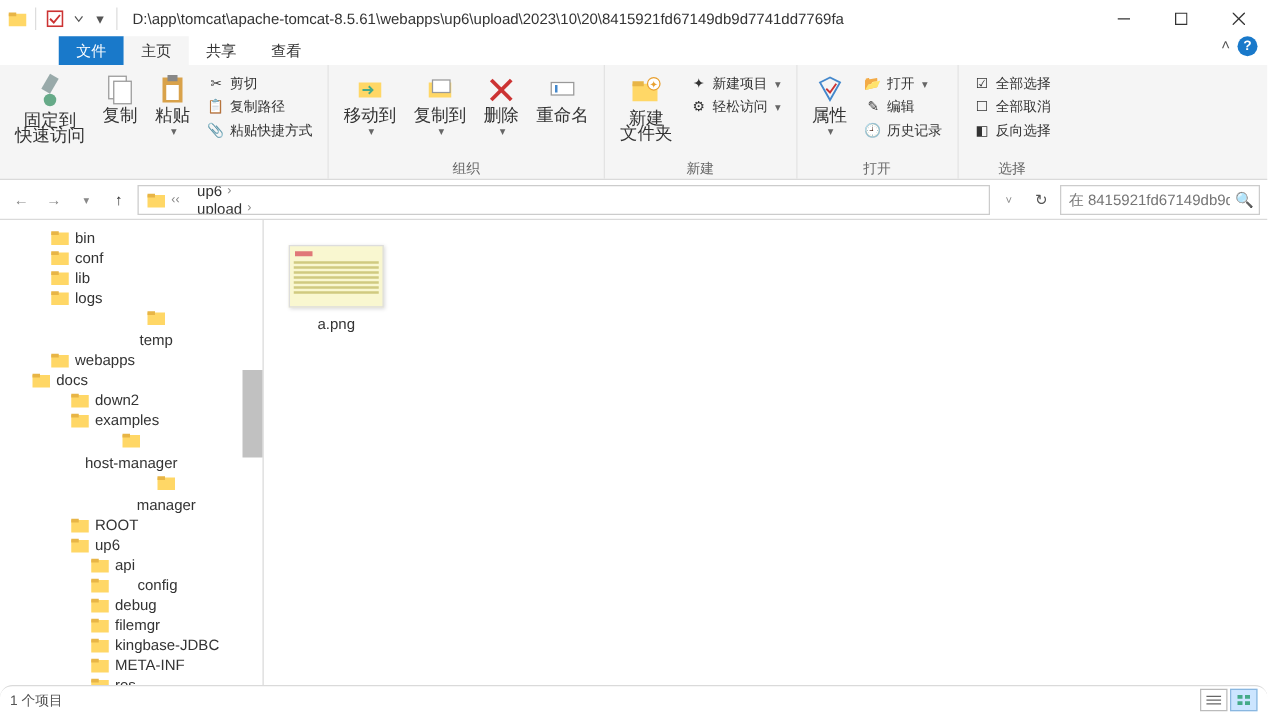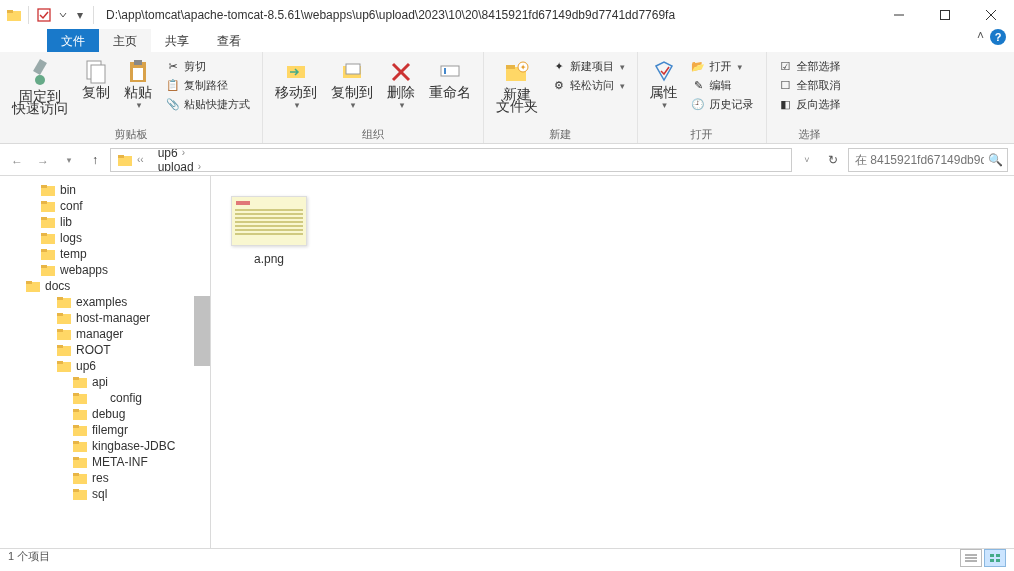--- a/index.html
+++ b/index.html
@@ -59,21 +59,21 @@
 .scroll-thumb{position:absolute;right:0;top:120px;width:16px;height:70px;background:#c1c1c1;}
 .content{flex:1;background:#fff;padding:20px;display:flex;align-items:flex-start;}
 .file-item{display:flex;flex-direction:column;align-items:center;gap:6px;}
 .thumb{width:76px;height:50px;background:#f9f7d0;border:1px solid #ddd;box-shadow:1px 1px 3px rgba(0,0,0,0.15);position:relative;overflow:hidden;}
 .thumb::before{content:"";position:absolute;left:4px;top:4px;width:14px;height:4px;background:#e07878;}
 .thumb-lines{position:absolute;left:3px;right:3px;top:12px;display:flex;flex-direction:column;gap:2px;}
 .thumb-lines span{height:2px;background:#d0ca80;}
 .file-item .name{font-size:12px;}
 
 
-.status{height:23px;border-top:1px solid #dadada;display:flex;padding:0 8px;font-size:11px;color:#555;}
+.status{height:23px;border-top:1px solid #dadada;display:flex;align-items:center;padding:0 8px;font-size:11px;color:#555;border-radius:10px;}
 .status .views{margin-left:auto;display:flex;gap:2px;}
 .vbtn{width:22px;height:18px;border:1px solid #bbb;display:flex;align-items:center;justify-content:center;background:#fff;}
 .vbtn.active{background:#cce5ff;border-color:#8ab7e0;}
 </style>
 </head>
 <body>
 
 <div class="titlebar">
   <span class="folder-ic">
     <svg class="svg-ic" width="16" height="16">
@@ -162,21 +162,20 @@
         <div class="row">
             <span class="ic">📋</span>
             <span>复制路径</span>
           </div>
         <div class="row">
             <span class="ic">📎</span>
             <span>粘贴快捷方式</span>
           </div>
       </div>
     </div>
-    <div class="group-label">剪贴板</div>
   </div>
 
   <div class="group">
     <div class="group-body">
       <div class="big">
           <svg width="24" height="26">
             <rect x="3" y="8" width="18" height="12" fill="#ffd766"></rect>
             <path d="M6 14 L14 14 M11 11 L14 14 L11 17" fill="none" stroke="#4a8" stroke-width="1.5"></path>
           </svg>
           <span class="lbl">移动到</span>
@@ -336,56 +335,63 @@
         </svg>
         <span>lib</span>
       </div>
       <div class="tree-item" style="padding-left: 40px;">
         <svg class="fld" width="16" height="14">
           <rect x="1" y="3" width="14" height="10" fill="#ffd766"></rect>
           <rect x="1" y="2" width="6" height="3" fill="#e8b546"></rect>
         </svg>
         <span>logs</span>
       </div>
+      <div class="tree-item" style="padding-left: 40px; flex-direction: column;">
+        <svg class="fld" width="16" height="14">
+          <rect x="1" y="3" width="14" height="10" fill="#ffd766"></rect>
+          <rect x="1" y="2" width="6" height="3" fill="#e8b546"></rect>
+        </svg>
+        <span>temp</span>
+      </div>
       <div class="tree-item" style="padding-left: 40px;">
         <svg class="fld" width="16" height="14">
           <rect x="1" y="3" width="14" height="10" fill="#ffd766"></rect>
           <rect x="1" y="2" width="6" height="3" fill="#e8b546"></rect>
         </svg>
-        <span>temp</span>
-      </div>
-      <div class="tree-item" style="padding-left: 40px;">
-        <svg class="fld" width="16" height="14">
-          <rect x="1" y="3" width="14" height="10" fill="#ffd766"></rect>
-          <rect x="1" y="2" width="6" height="3" fill="#e8b546"></rect>
-        </svg>
         <span>webapps</span>
       </div>
       <div class="tree-item" style="padding-left: 25px;">
         <svg class="fld" width="16" height="14">
           <rect x="1" y="3" width="14" height="10" fill="#ffd766"></rect>
           <rect x="1" y="2" width="6" height="3" fill="#e8b546"></rect>
         </svg>
         <span>docs</span>
       </div>
       <div class="tree-item" style="padding-left: 56px;">
         <svg class="fld" width="16" height="14">
           <rect x="1" y="3" width="14" height="10" fill="#ffd766"></rect>
           <rect x="1" y="2" width="6" height="3" fill="#e8b546"></rect>
         </svg>
+        <span>down2</span>
+      </div>
+      <div class="tree-item" style="padding-left: 56px;">
+        <svg class="fld" width="16" height="14">
+          <rect x="1" y="3" width="14" height="10" fill="#ffd766"></rect>
+          <rect x="1" y="2" width="6" height="3" fill="#e8b546"></rect>
+        </svg>
         <span>examples</span>
       </div>
-      <div class="tree-item" style="padding-left: 56px;">
+      <div class="tree-item" style=" flex-direction: column;">
         <svg class="fld" width="16" height="14">
           <rect x="1" y="3" width="14" height="10" fill="#ffd766"></rect>
           <rect x="1" y="2" width="6" height="3" fill="#e8b546"></rect>
         </svg>
         <span>host-manager</span>
       </div>
-      <div class="tree-item" style="padding-left: 56px;">
+      <div class="tree-item" style="padding-left: 56px; flex-direction: column;">
         <svg class="fld" width="16" height="14">
           <rect x="1" y="3" width="14" height="10" fill="#ffd766"></rect>
           <rect x="1" y="2" width="6" height="3" fill="#e8b546"></rect>
         </svg>
         <span>manager</span>
       </div>
       <div class="tree-item" style="padding-left: 56px;">
         <svg class="fld" width="16" height="14">
           <rect x="1" y="3" width="14" height="10" fill="#ffd766"></rect>
           <rect x="1" y="2" width="6" height="3" fill="#e8b546"></rect>

